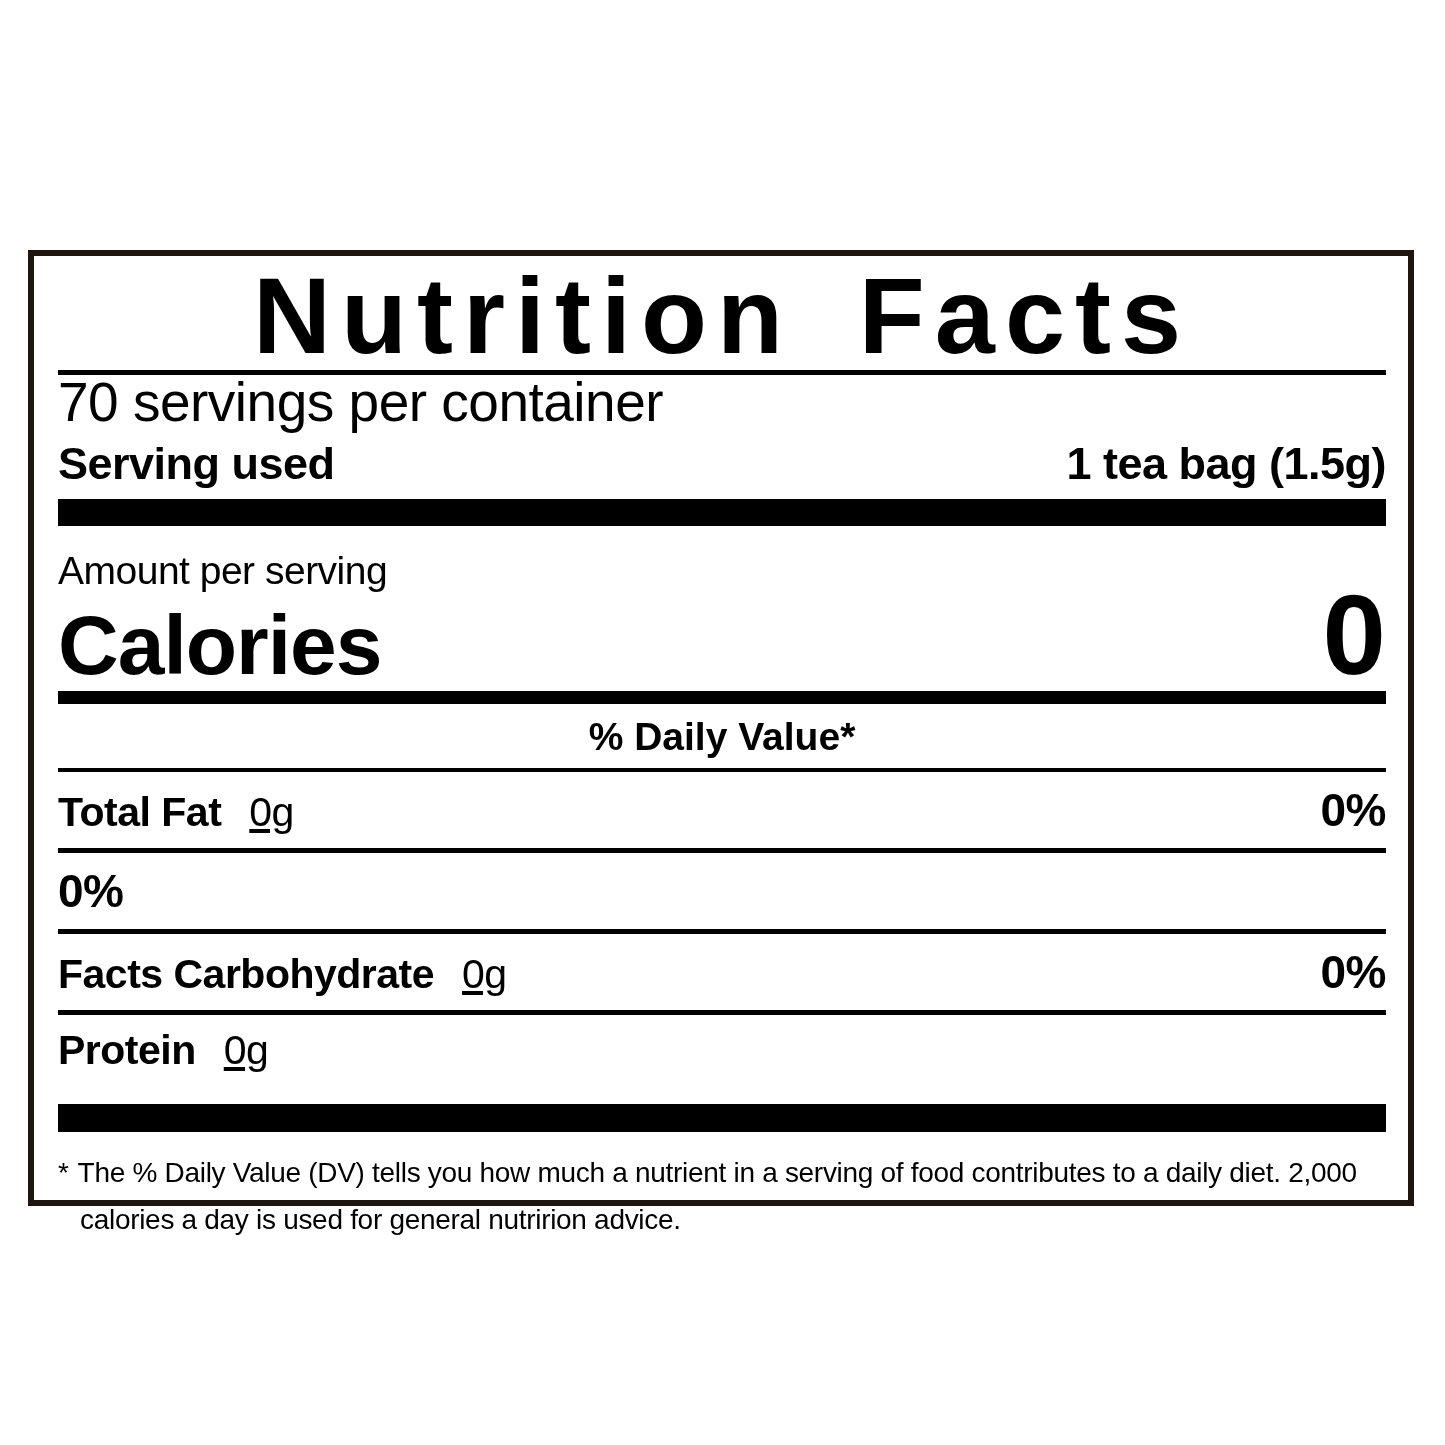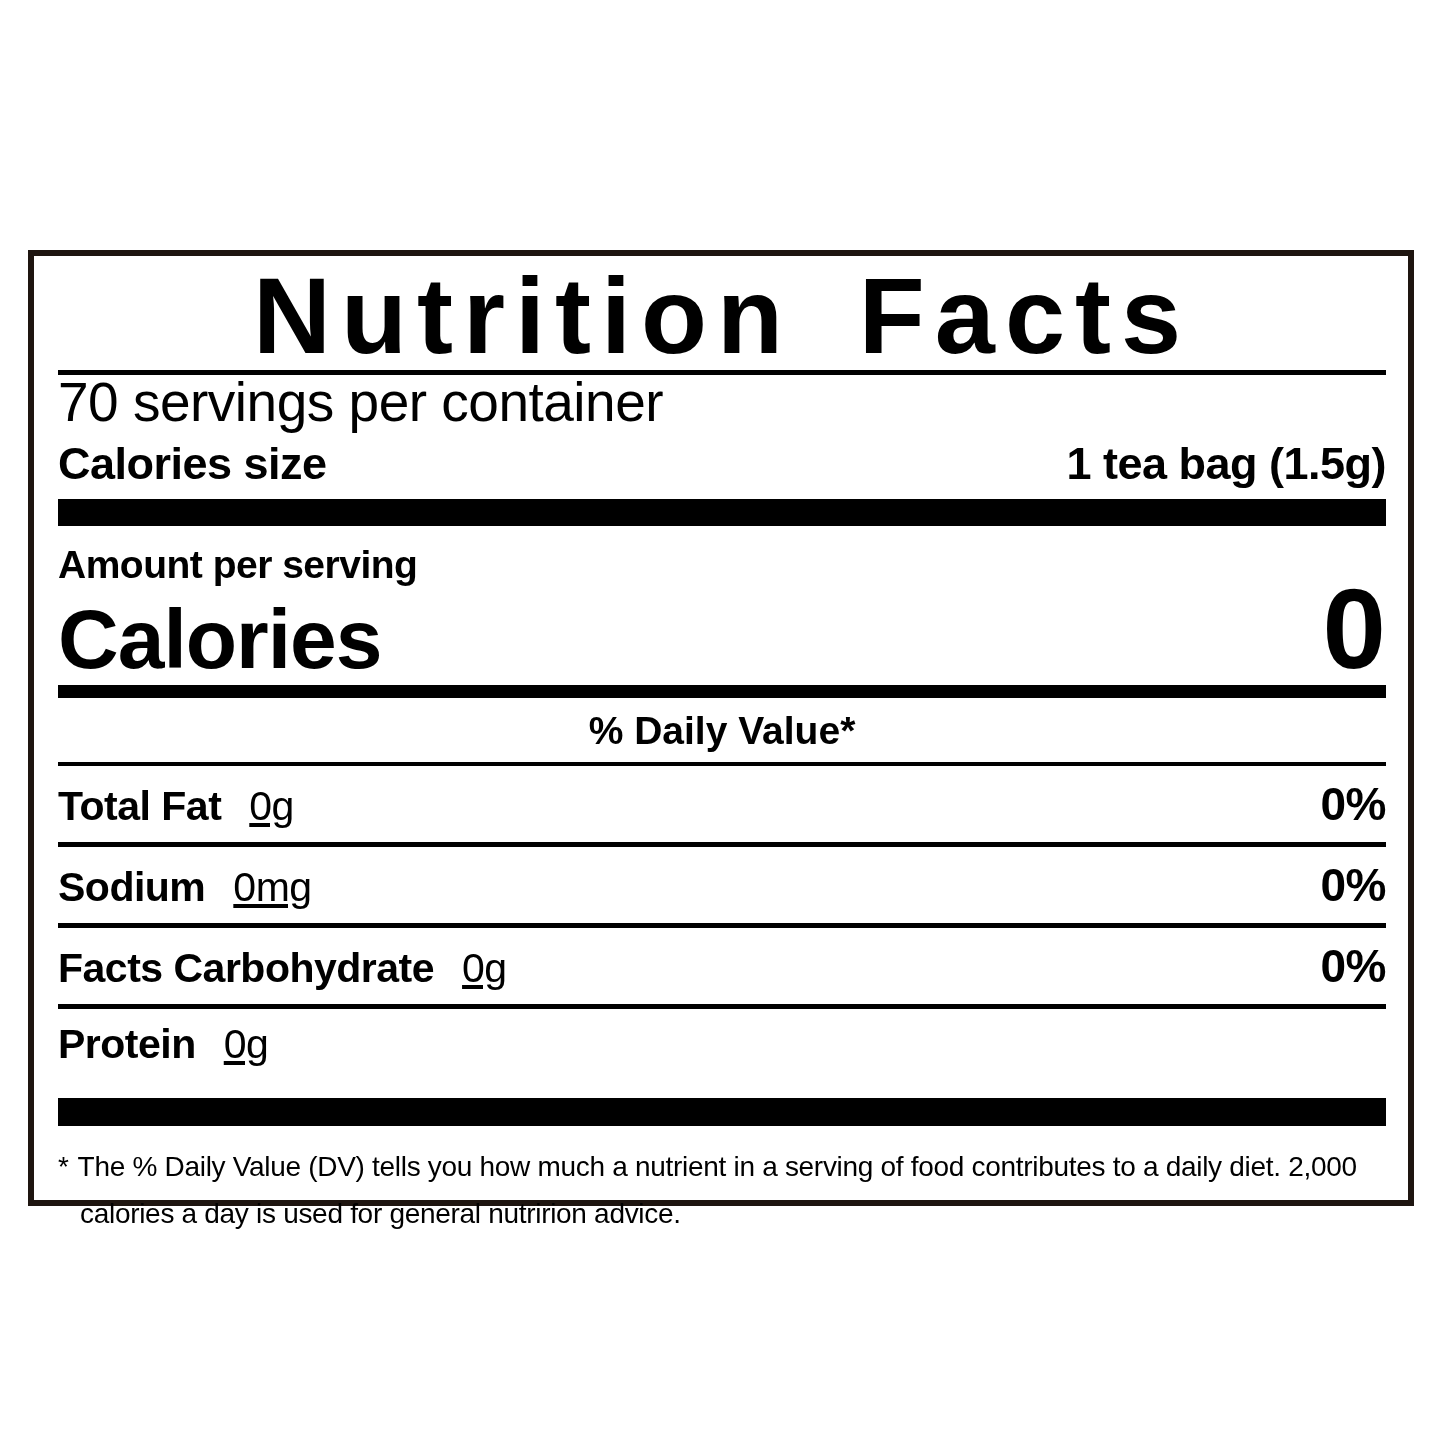--- a/index.html
+++ b/index.html
@@ -47,23 +47,23 @@
     font-size:45px;
     font-weight:bold;
     line-height:1;
     padding-top:11px;
     letter-spacing:-0.5px;
   }
   .bar{background:var(--bars);}
   .bar-thick-top{height:27px;margin-top:13px;}
   .nf-amount{
     font-size:39px;
-    font-weight:bold;
+    font-weight:normal;
     line-height:1;
-    padding-top:19px;
+    padding-top:25px;
     letter-spacing:-0.5px;
   }
   .nf-calories{margin-top:2px;justify-content:space-between;}
   .nf-cal-label{
     font-size:84px;
     font-weight:bold;
     line-height:86px;
     letter-spacing:-1px;
   }
   .nf-cal-value{
@@ -108,21 +108,21 @@
 
 <section class="nf-label">
 
   <h1 class="nf-title">Nutrition Facts</h1>
 
   <div class="rule rule-title"></div>
 
   <p class="nf-servings">70 servings per container</p>
 
   <div class="nf-row nf-serving-size">
-    <span>Calories size</span>
+    <span>Serving used</span>
     <span>1 tea bag (1.5g)</span>
   </div>
 
   <div class="bar bar-thick-top"></div>
 
   <p class="nf-amount">Amount per serving</p>
 
   <div class="nf-row nf-calories">
     <span class="nf-cal-label">Calories</span>
     <span class="nf-cal-value">0</span>
@@ -138,24 +138,20 @@
     <span class="nutrient-left">
       <span class="nutrient-name">Total Fat</span>
       <span class="nutrient-amount">0g</span>
     </span>
     <span class="nutrient-dv">0%</span>
   </div>
 
   <div class="sep"></div>
 
   <div class="nf-row nutrient-row">
-    <span class="nutrient-left">
-      <span class="nutrient-name">Sodium</span>
-      <span class="nutrient-amount">0mg</span>
-    </span>
     <span class="nutrient-dv">0%</span>
   </div>
 
   <div class="sep"></div>
 
   <div class="nf-row nutrient-row">
     <span class="nutrient-left">
       <span class="nutrient-name">Facts Carbohydrate</span>
       <span class="nutrient-amount">0g</span>
     </span>

